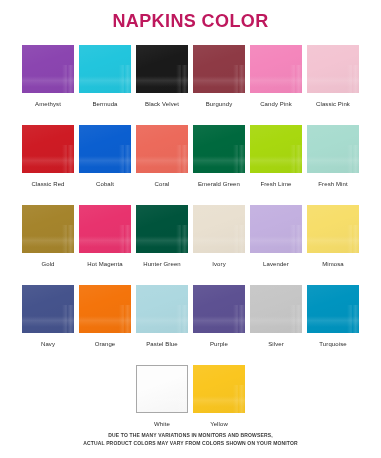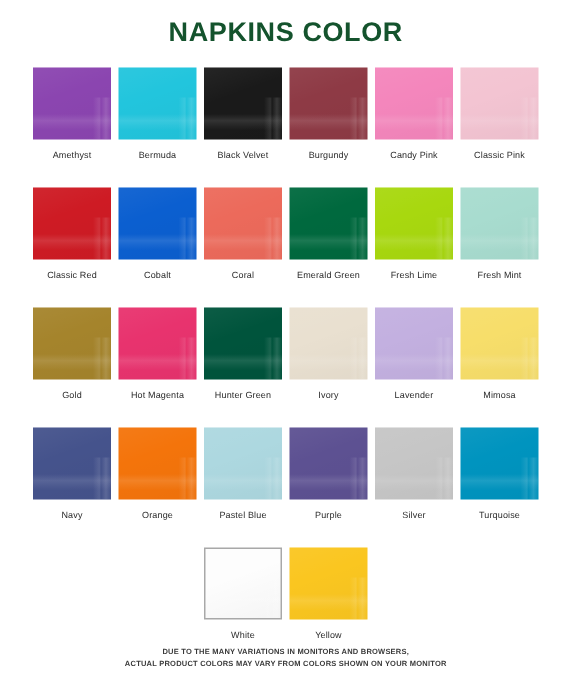--- a/index.html
+++ b/index.html
@@ -20,21 +20,21 @@
     height: 458px;
     position: relative;
     box-sizing: border-box;
   }
 
   .page-title {
     text-align: center;
     font-size: 18px;
     font-weight: bold;
     letter-spacing: 0.4px;
-    color: #14532d;
+    color: #be185d;
     margin: 0;
     padding-top: 11px;
     font-family: "Liberation Sans", sans-serif;
   }
 
   .swatch-grid {
     position: absolute;
     top: 45px;
     left: 22px;
     width: 337px;

